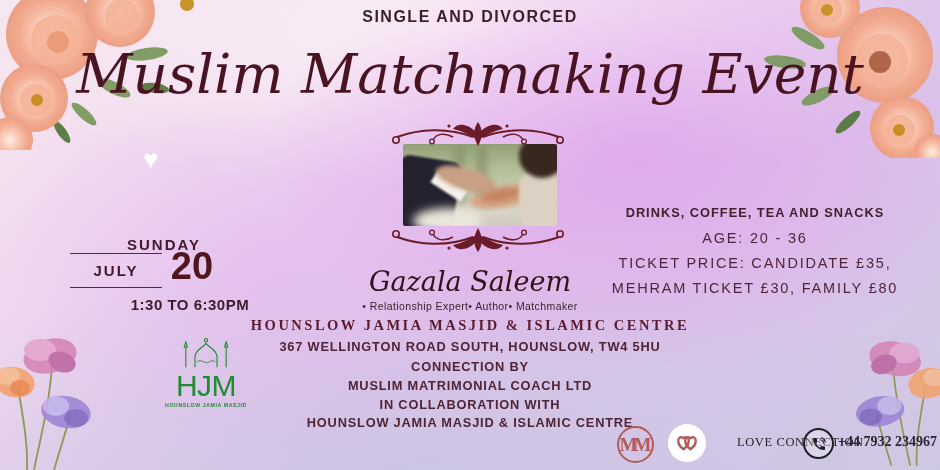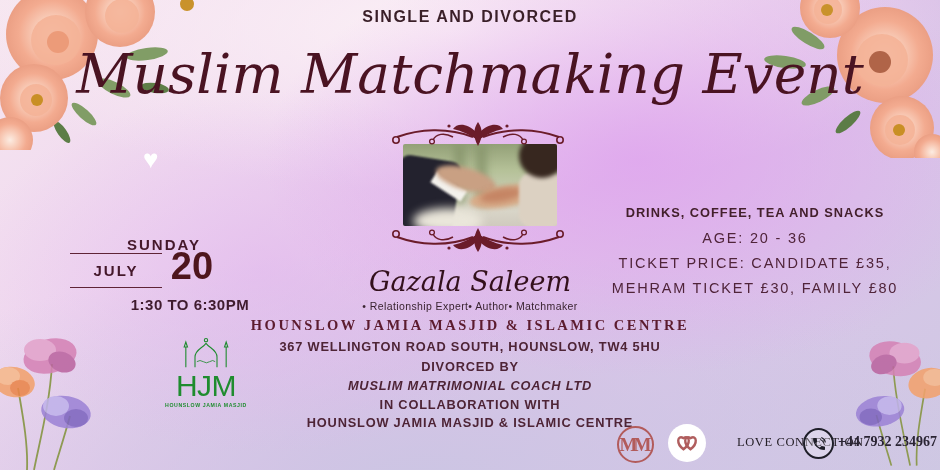--- a/index.html
+++ b/index.html
@@ -37,21 +37,21 @@
   .hair{right:-8px;top:-10px;width:46px;height:44px;background:#37271f;border-radius:50%;filter:blur(2px);}
   .glow{left:10px;bottom:-8px;width:70px;height:26px;background:#eae6da;border-radius:50%;filter:blur(5px);}
 
   
   .host-name{left:0;right:0;top:266px;font-family:"DejaVu Serif",serif;font-style:italic;font-size:27px;color:#33101c;z-index:5;}
   .roles{left:0;right:0;top:300px;display:flex;justify-content:center;font-size:10.5px;color:#3a2430;letter-spacing:.4px;z-index:5;}
 
   
   .venue-name{left:0;right:0;top:317px;font-family:"Liberation Serif",serif;font-weight:bold;font-size:14.5px;letter-spacing:2.5px;color:#5c1c2f;z-index:5;}
   .v-line{left:0;right:0;font-weight:bold;font-size:12.8px;letter-spacing:.8px;color:#4e2436;z-index:5;}
-  .addr{top:339px;} .org-label{top:359px;} .org{top:378px;font-style:italic;} .collab-label{top:397px;} .collab{top:415px;}
+  .addr{top:339px;} .org-label{top:359px;} .org{top:378px;} .collab-label{top:397px;} .collab{top:415px;}
 
   
   .date-block{left:65px;top:232px;width:250px;height:88px;color:#44182a;z-index:5;}
   .d-sunday{position:absolute;left:62px;width:130px;top:4px;font-size:15px;font-weight:bold;letter-spacing:2px;}
   .d-side{position:absolute;top:21px;border-top:1.5px solid #5f2436;border-bottom:1.5px solid #5f2436;padding:8px 0;text-align:center;font-size:15px;font-weight:bold;letter-spacing:2px;}
   .d-left{left:5px;width:92px;} .d-right{left:168px;width:88px;}
   .d-num{position:absolute;left:97px;top:13px;width:60px;text-align:center;font-size:38px;font-weight:bold;color:#4e161d;}
   .d-time{position:absolute;left:25px;top:64px;width:200px;text-align:center;font-size:15px;font-weight:bold;color:#3f1b2e;letter-spacing:.5px;}
 
   
@@ -228,21 +228,21 @@
 
   <div class="abs ctr host-name">Gazala Saleem</div>
   <div class="abs roles">
     <span>• Relationship Expert</span>
     <span>• Author</span>
     <span>• Matchmaker</span>
   </div>
 
   <div class="abs ctr venue-name">HOUNSLOW JAMIA MASJID &amp; ISLAMIC CENTRE</div>
   <div class="abs ctr v-line addr">367 WELLINGTON ROAD SOUTH, HOUNSLOW, TW4 5HU</div>
-  <div class="abs ctr v-line org-label">DIVORCED BY</div>
+  <div class="abs ctr v-line org-label">CONNECTION BY</div>
   <div class="abs ctr v-line org">MUSLIM MATRIMONIAL COACH LTD</div>
   <div class="abs ctr v-line collab-label">IN COLLABORATION WITH</div>
   <div class="abs ctr v-line collab">HOUNSLOW JAMIA MASJID &amp; ISLAMIC CENTRE</div>
 
   <div class="abs date-block">
     <div class="d-sunday">SUNDAY</div>
     <div class="d-side d-left">JULY</div>
     <div class="d-num">20</div>
     <div class="d-time">1:30 TO 6:30PM</div>
   </div>

